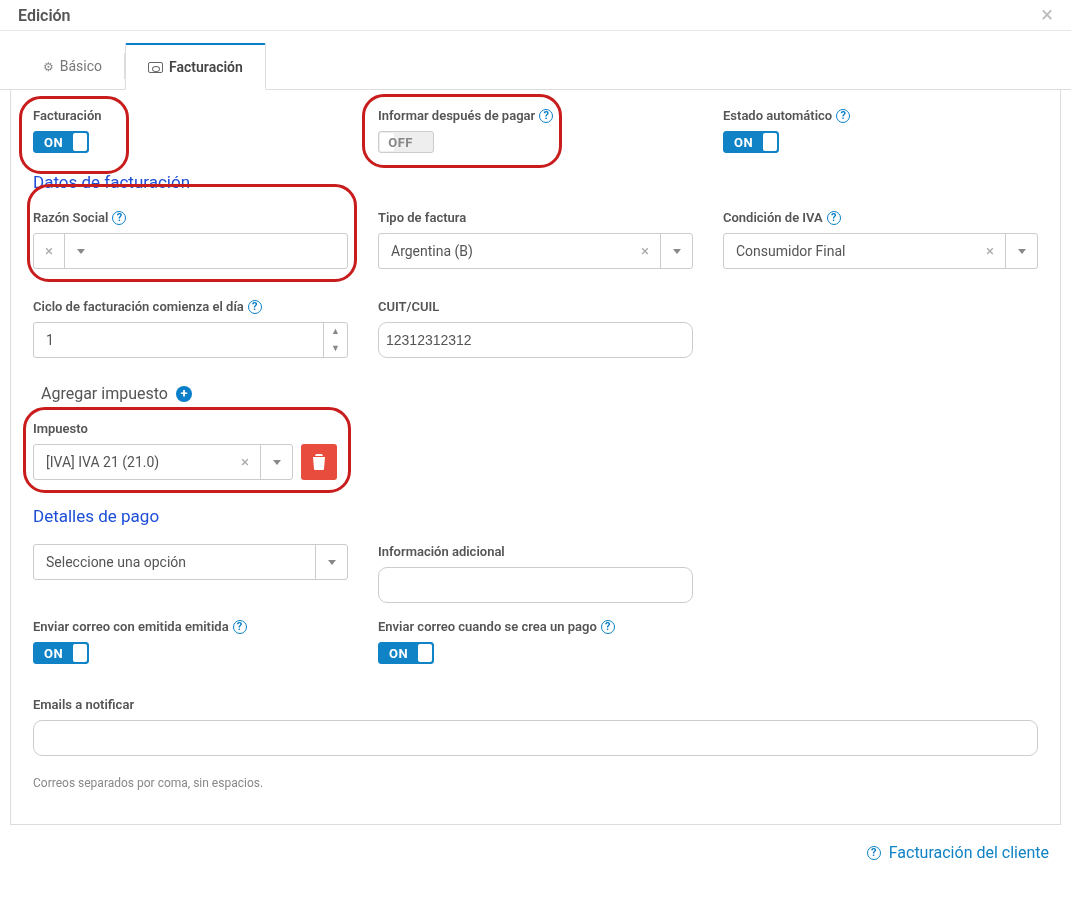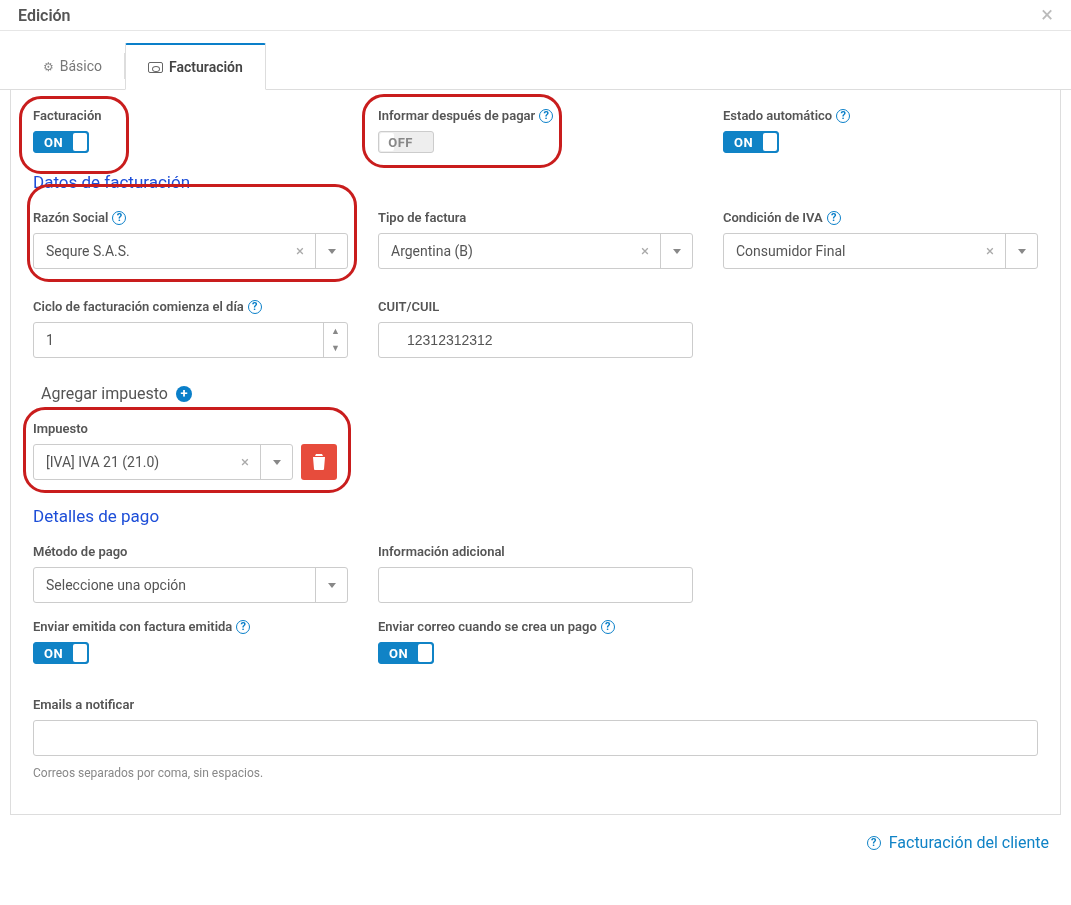--- a/index.html
+++ b/index.html
@@ -201,21 +201,21 @@
   .trash-icon svg { display:block; }
 
   .impuesto-row {
     display: flex; gap: 8px; align-items: flex-start;
   }
   .impuesto-row .select-wrap { width: 260px; }
 
   .helper-text {
     font-size: 12px;
     color: #888;
-    margin-top: 10px;
+    margin-top: 20px;
   }
   .fullrow { grid-column: 1 / -1; }
   .footer-link {
     display: flex;
     justify-content: flex-end;
     align-items: center;
     gap: 8px;
     padding: 18px 22px 8px 22px;
     color: #1083c6;
     font-size: 16px;
@@ -234,22 +234,22 @@
   .hl3 { top: -26px; left: -6px; width: 330px; height: 98px; }
   .hl4 { top: -14px; left: -10px; width: 328px; height: 86px; }
 
   .placeholder-look { color:#aaa; }
   .gear-icon::before { content:"⚙"; font-size:12px; color:#888; }
   .card-icon::before { content:"▭"; font-size:11px; color:#666; border:1px solid #888; padding:0 1px; font-family:monospace; line-height:1; }
   .card-icon { display:inline-flex; width:15px; height:11px; border:1px solid #666; border-radius:2px; position:relative; }
   .card-icon::before{ content:""; position:absolute; left:3px; top:3px; width:4px; height:4px; border-radius:50%; border:1px solid #666; }
 
   input.full {
-    width:100%; height:36px; border:1px solid #ccc; border-radius:3px;
-    padding:0 28px; font-size:14px; outline:none; color:#555;
+    width:100%; height:36px; border:1px solid #ccc; border-radius:9px;
+    padding:0 7px; font-size:14px; outline:none; color:#555;
   }
   input.full::placeholder { color:#aaa; }
 </style>
 </head>
 <body>
 
 <div class="modal-header">
   <div class="modal-title">Edición</div>
   <div class="close-x">×</div>
 </div>
@@ -304,21 +304,20 @@
 
   <div class="row3" style="position:relative;">
 
     <div class="hl-wrap">
       <div class="hl-overlay hl3"></div>
       <div class="field-label">
         <span>Razón Social</span>
         <span class="help-icon"></span>
       </div>
       <div class="select-wrap">
-        <div class="value">Sequre S.A.S.</div>
         <div class="clear-x">×</div>
         <div class="caret-box">
             <div class="caret-down"></div>
           </div>
       </div>
     </div>
 
     <div>
       <div class="field-label">Tipo de factura</div>
       <div class="select-wrap">
@@ -390,39 +389,38 @@
           </span>
         </div>
       </div>
     </div>
   </div>
 
   <div class="section-title" style="margin-top:26px;">Detalles de pago</div>
 
   <div class="row3">
     <div>
-      <div class="field-label">Método de pago</div>
       <div class="select-wrap">
         <div class="value placeholder-look">Seleccione una opción</div>
         <div class="caret-box">
             <div class="caret-down"></div>
           </div>
       </div>
     </div>
     <div>
       <div class="field-label">Información adicional</div>
       <input class="full" style="">
     </div>
   </div>
 
 
   <div class="row3">
     <div>
       <div class="field-label">
-        <span>Enviar emitida con factura emitida</span>
+        <span>Enviar correo con emitida emitida</span>
         <span class="help-icon"></span>
       </div>
       <div class="toggle on">
         <span class="txt">ON</span>
         <span class="knob"></span>
       </div>
     </div>
     <div>
       <div class="field-label">
         <span>Enviar correo cuando se crea un pago</span>

